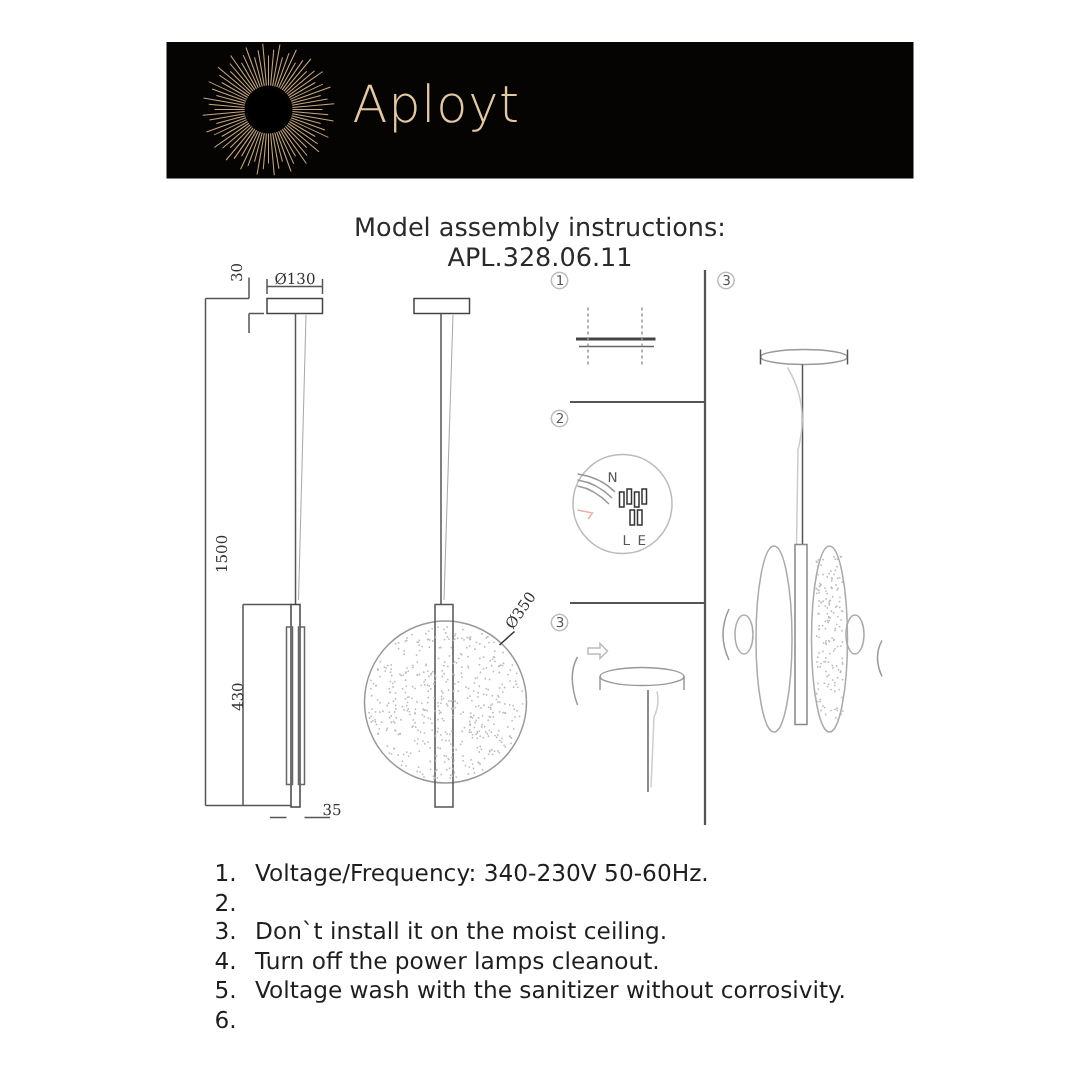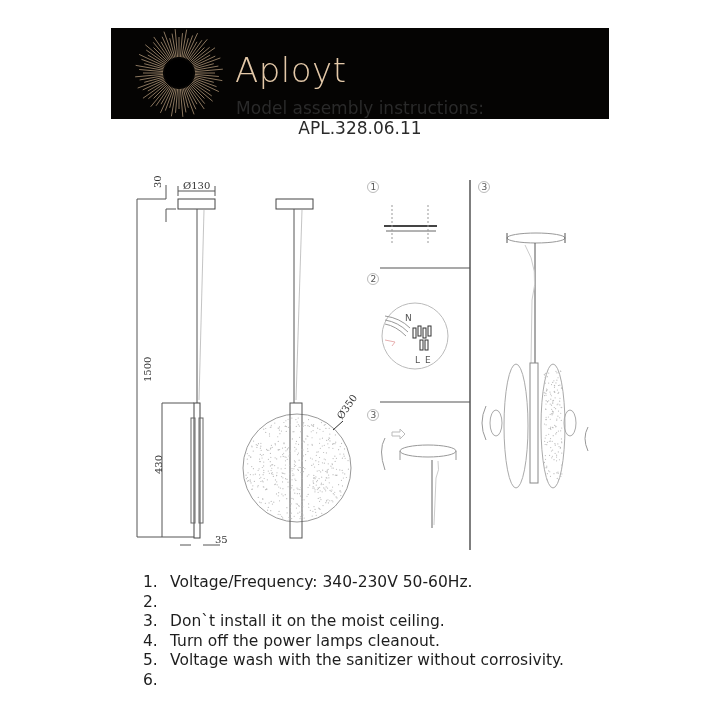--- a/index.html
+++ b/index.html
@@ -1,20 +1,20 @@
 <!DOCTYPE html>
 <html><head>
 <meta charset="utf-8">
 <style>
   html, body { margin:0; padding:0; background:#ffffff; }
   body { width:720px; height:720px; position:relative; overflow:hidden; font-family:"DejaVu Sans", sans-serif; color:#222; }
   .banner { position:absolute; left:111px; top:0; width:498px; height:91px; background:#050403; overflow:hidden;margin-top:28px; }
   .banner svg { position:absolute; left:0; top:0; }
   .brand { position:absolute; left:124px; top:22px; font-family:"DejaVu Sans", sans-serif; font-weight:200; font-size:34px; letter-spacing:0.5px; color:#e3c8a8; }
-  .title { position:absolute; left:0; width:720px; text-align:center; font-size:17px; color:#2a2a2a; }
+  .title { position:absolute; left:0; width:720px; text-align:center; font-size:17px; color:#2a2a2a;margin-top:44px; }
   .title.l1 { top:98px; }
   .title.l2 { top:118px; }
   .drawing { position:absolute; left:0; top:0; }
   .dim { font-family:"DejaVu Serif", serif; font-size:10px; fill:#333; }
   .step-num { font-family:"DejaVu Sans", sans-serif; font-size:9px; fill:#555; }
   .notes { position:absolute; left:143px; top:573px; font-size:15.5px; line-height:19.6px; color:#1e1e1e; }
   .note { display:flex; }
   .note .n { width:27px; }
 </style>
 </head>

